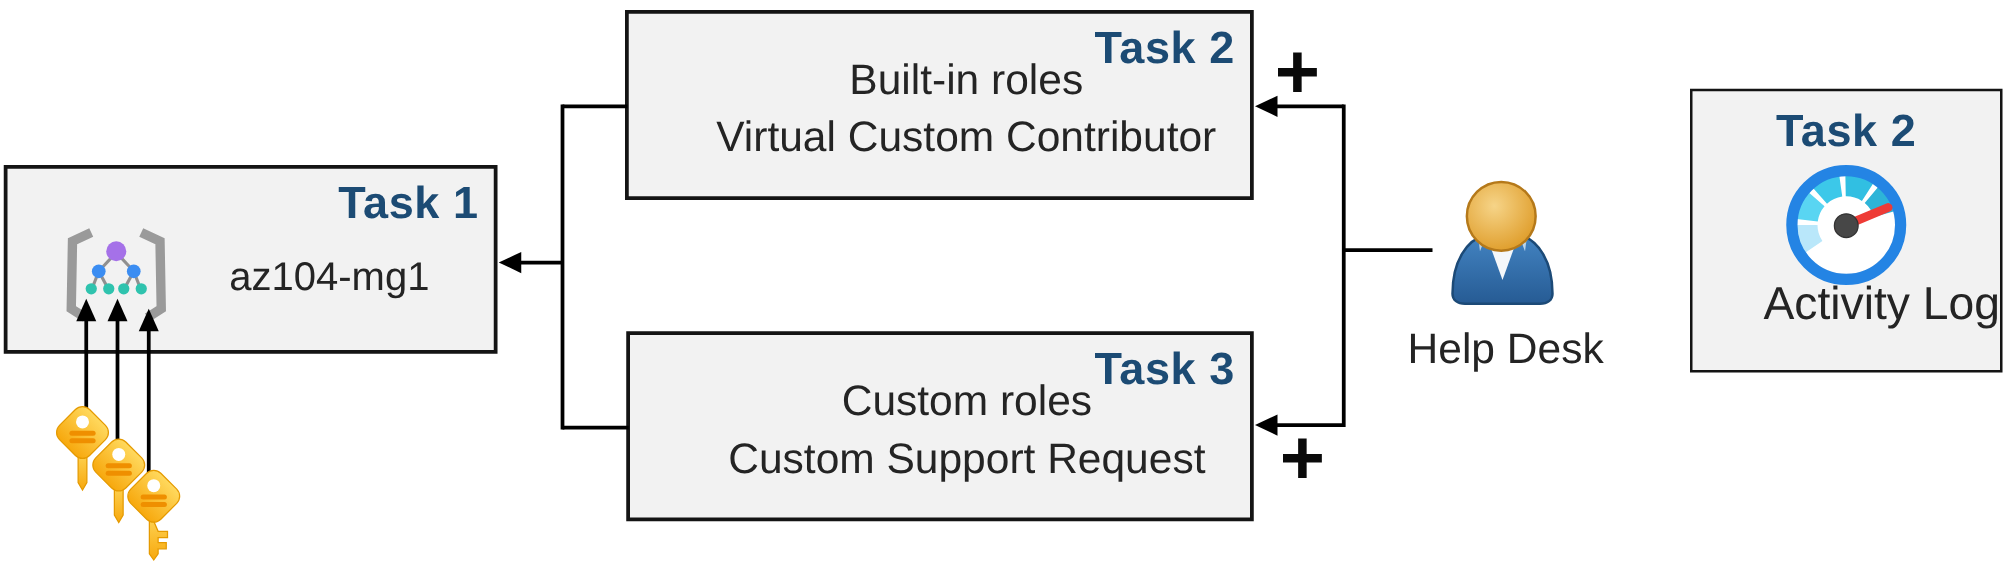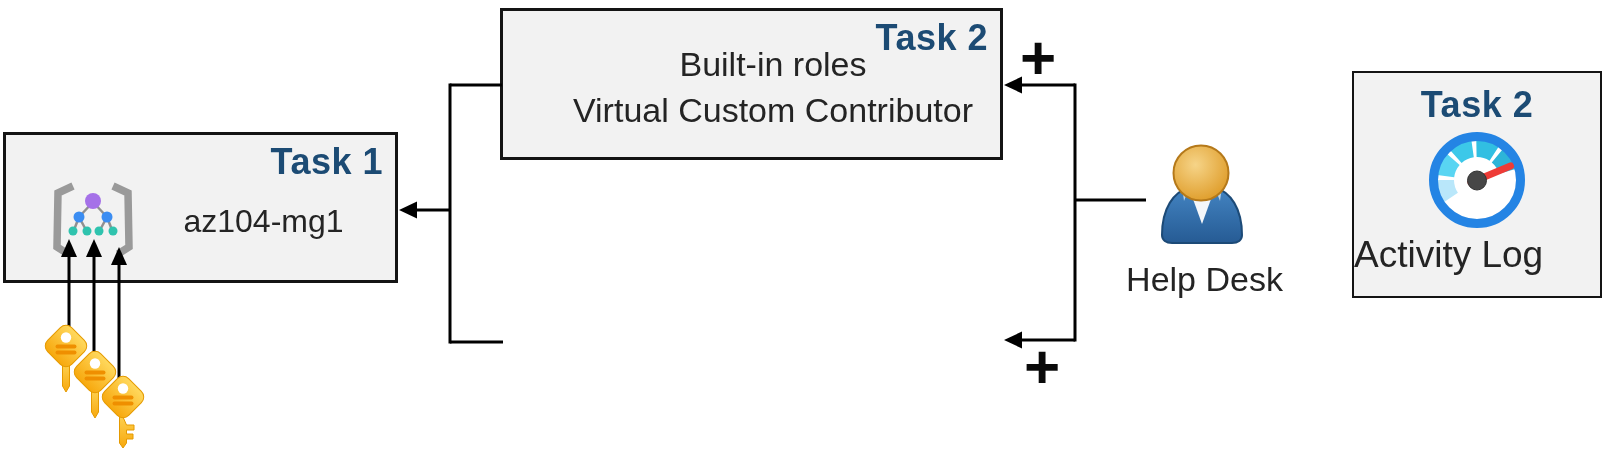--- a/index.html
+++ b/index.html
@@ -17,21 +17,21 @@
     color:var(--task_label,#1c4b74);letter-spacing:0.5px;
   }
   .task-label.centered{left:0;right:0;text-align:center;}
   .box-lines{margin-top:30px;text-align:center;font-size:34px;line-height:46px;white-space:nowrap;margin-left:43px;}
   .mg-title{position:absolute;left:135px;top:68px;width:245px;text-align:center;font-size:32px;}
   .plus{
     position:absolute;width:64px;text-align:center;font-size:62px;font-weight:bold;
     color:var(--plus,#0a0a0a);line-height:76px;
   }
   .caption-2line{position:absolute;left:1102px;top:258px;width:205px;text-align:center;font-size:34px;line-height:42px;}
-  .t4-caption{position:absolute;left:0;top:161px;width:100%;text-align:left;font-size:37px;}
+  .t4-caption{position:absolute;left:0;top:149px;width:100%;text-align:right;font-size:37px;}
   svg{display:block;}
   .abs{position:absolute;}
   .overlay{position:absolute;left:0;top:0;pointer-events:none;}
   .overlay line{stroke:var(--connector,#000);stroke-width:3;}
   .overlay polygon{fill:var(--connector,#000);}
 </style>
 </head>
 <body>
 
 <div class="canvas">
@@ -42,20 +42,27 @@
   </div>
 
   <div class="box" style="left:500px;top:8px;width:503px;height:152px;">
     <div class="task-label">Task 2</div>
     <div class="box-lines">
       <div>Built-in roles</div>
       <div>Virtual Custom Contributor</div>
     </div>
   </div>
 
+  <div class="box" style="left:501px;top:265px;width:502px;height:152px;">
+    <div class="task-label">Task 3</div>
+    <div class="box-lines">
+      <div>Custom roles</div>
+      <div>Custom Support Request</div>
+    </div>
+  </div>
 
   <div class="box thin" style="left:1352px;top:71px;width:250px;height:227px;">
     <div class="task-label centered" style="top:11px;">Task 2</div>
 
     <svg class="abs" style="left:68px;top:52px;" width="110" height="110" viewBox="0 0 110 110">
       <circle cx="55" cy="55" r="39" fill="#ffffff"></circle>
       <path d="M21.84,77.36 A40,40 0 0 1 15,55 L32,55 A23,23 0 0 0 35.93,67.86 Z" style="fill:var(--gauge_seg_1)"></path>
       <path d="M15.30,50.12 A40,40 0 0 1 24.81,28.76 L37.64,39.91 A23,23 0 0 0 32.17,52.20 Z" style="fill:var(--gauge_seg_2)"></path>
       <path d="M28.24,25.28 A40,40 0 0 1 49.43,15.39 L51.80,32.22 A23,23 0 0 0 39.61,37.91 Z" style="fill:var(--gauge_seg_3)"></path>
       <path d="M54.30,15.01 A40,40 0 0 1 76.78,21.45 L67.53,35.71 A23,23 0 0 0 54.60,32.00 Z" style="fill:var(--gauge_seg_4)"></path>

